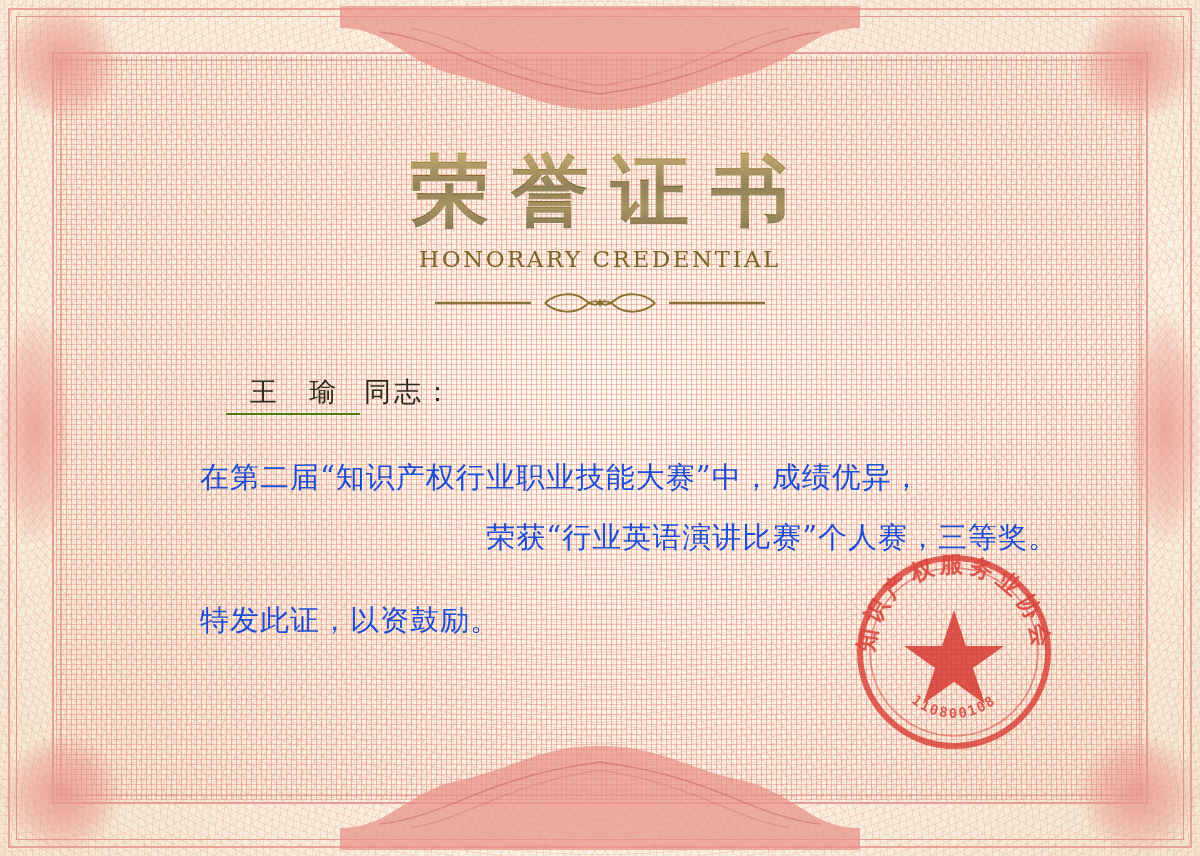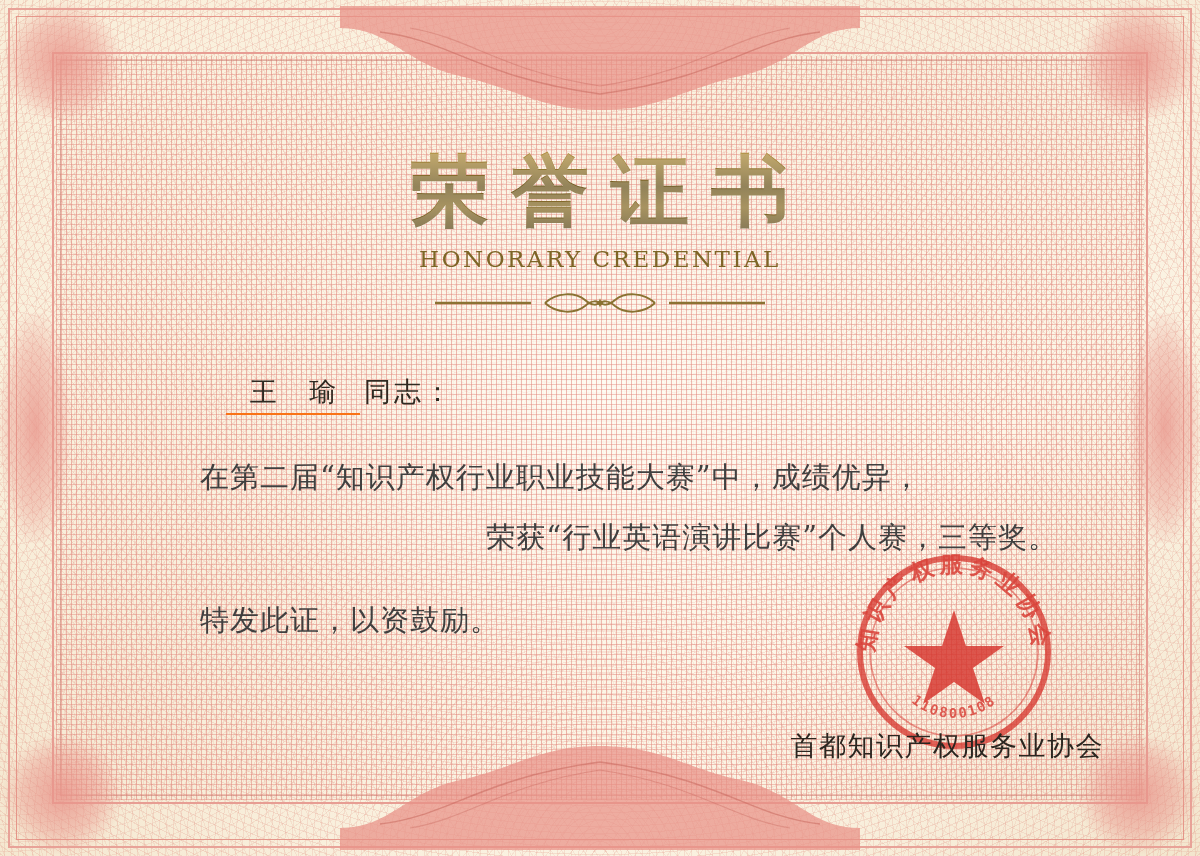--- a/index.html
+++ b/index.html
@@ -168,38 +168,38 @@
     font-size: 27px;
     letter-spacing: 2px;
     margin-left: 84px;
     white-space: nowrap;
     font-family: "DejaVu Serif", "Liberation Serif", serif;
   }
   .recipient {
     display: inline-block;
     min-width: 118px;
     text-align: center;
-    border-bottom: 2px solid #f97316;
+    border-bottom: 2px solid #4d7c0f;
     padding: 0 8px 3px 8px;
     letter-spacing: 12px;
     text-indent: 12px;
   }
   .salutation .suffix {
     margin-left: 4px;
     letter-spacing: 3px;
   }
 
   .para {
     margin-top: 34px;
     font-size: 29px;
     line-height: 1.95;
     letter-spacing: 1px;
     text-indent: 58px;
     font-family: "DejaVu Serif", "Liberation Serif", serif;
-    color: #404040;
+    color: #1d4ed8;
   }
   .para.second {
     margin-top: 26px;
   }
 
   .signature-block {
     position: absolute;
     right: 96px;
     bottom: 92px;
     text-align: right;
@@ -300,16 +300,15 @@
     <text font-family="'DejaVu Serif','Liberation Serif',serif" font-size="23" font-weight="700" fill="#d6322a" opacity="0.9" letter-spacing="5">
       <textPath href="#sealArcTop" startOffset="50%" text-anchor="middle">知识产权服务业协会</textPath>
     </text>
     <text font-family="'DejaVu Sans Mono','Liberation Mono',monospace" font-size="14" font-weight="700" fill="#d6322a" opacity="0.85" letter-spacing="2">
       <textPath href="#sealArcBottom" startOffset="50%" text-anchor="middle">110800108</textPath>
     </text>
     <path d="M106,64 L118,100 L156,100 L125,122 L137,158 L106,136 L75,158 L87,122 L56,100 L94,100 Z" fill="#d6322a" opacity="0.92"></path>
   </svg>
 
   <div class="signature-block">
-    <div class="sign-org">首都知识产权服务业协会</div>
   </div>
 
 </div>
 
 </body></html>

